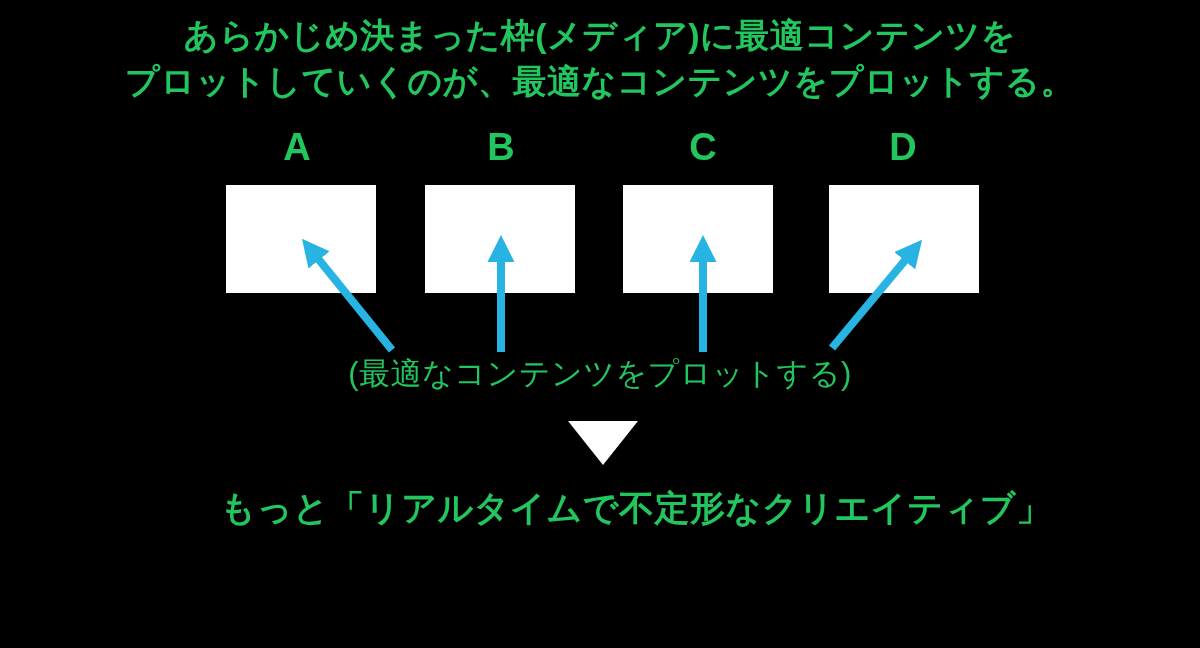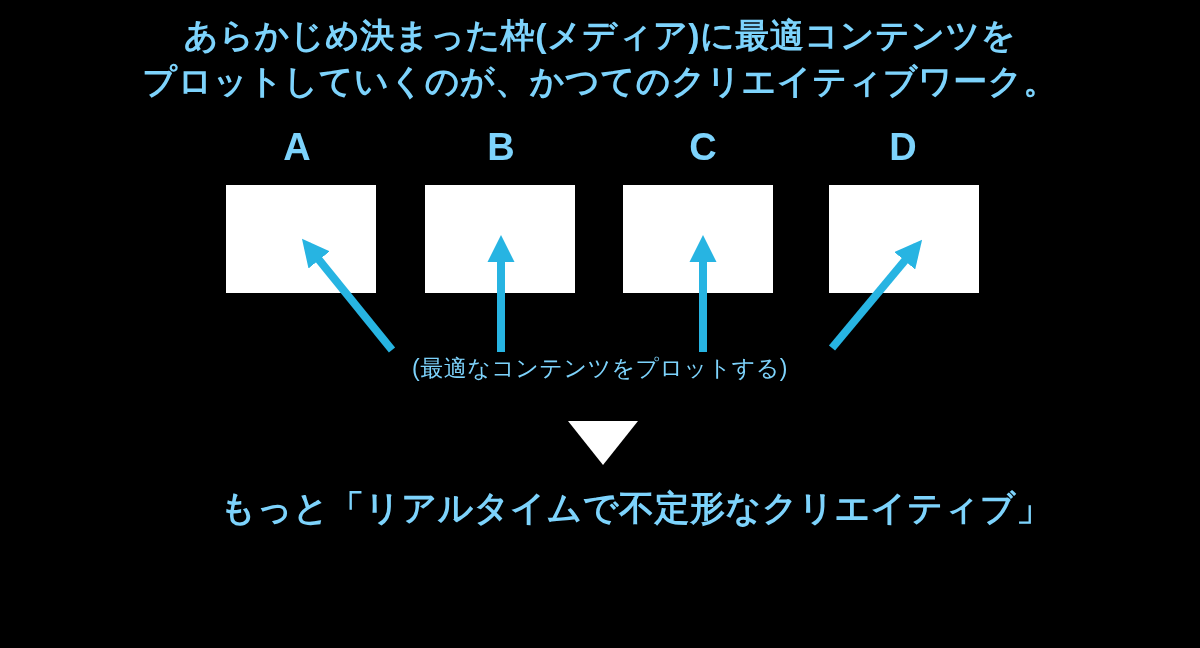--- a/index.html
+++ b/index.html
@@ -7,21 +7,21 @@
     padding: 0;
     background: #000;
   }
   .slide {
     position: relative;
     width: 1200px;
     height: 628px;
     background: #000000;
     overflow: hidden;
     font-family: "Liberation Sans", sans-serif;
-    color: #7dd3fc;
+    color: #22c55e;
   }
   .center-text {
     position: absolute;
     left: 0;
     width: 1200px;
     text-align: center;
   }
   .top-text {
     top: 12px;
     font-size: 34px;
@@ -47,41 +47,41 @@
   .arrow-layer {
     position: absolute;
     left: 0;
     top: 0;
     width: 1200px;
     height: 648px;
     pointer-events: none;
   }
   .caption {
     top: 353px;
-    font-size: 23px;
+    font-size: 31px;
     font-weight: normal;
     letter-spacing: 0.5px;
   }
   .bottom-text {
     top: 481px;
     font-size: 35px;
     line-height: 54px;
     font-weight: 600;
     letter-spacing: 0.5px;
     padding-left: 36px;
   }
 </style>
 </head>
 <body>
 
 <div class="slide">
 
   <div class="center-text top-text">
     <div>あらかじめ決まった枠(メディア)に最適コンテンツを</div>
-    <div>プロットしていくのが、かつてのクリエイティブワーク。</div>
+    <div>プロットしていくのが、最適なコンテンツをプロットする。</div>
   </div>
 
   <div class="frame-label" style="left:297px">A</div>
   <div class="frame-label" style="left:501px">B</div>
   <div class="frame-label" style="left:703px">C</div>
   <div class="frame-label" style="left:903px">D</div>
 
   <div class="frame-box" style="left:226px"></div>
   <div class="frame-box" style="left:425px"></div>
   <div class="frame-box" style="left:623px"></div>

